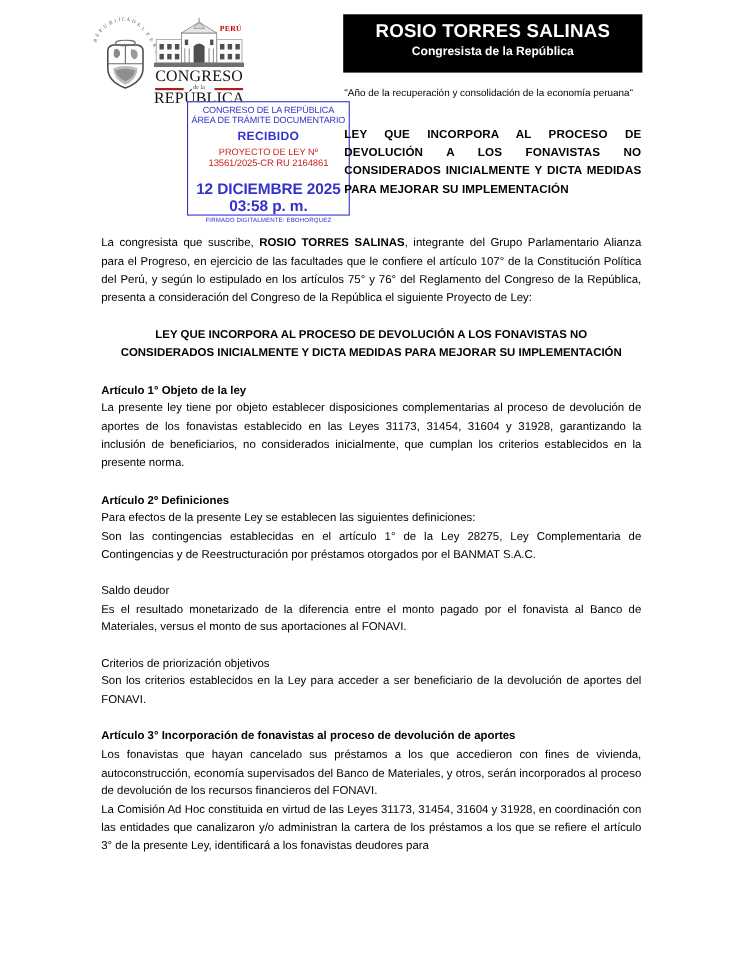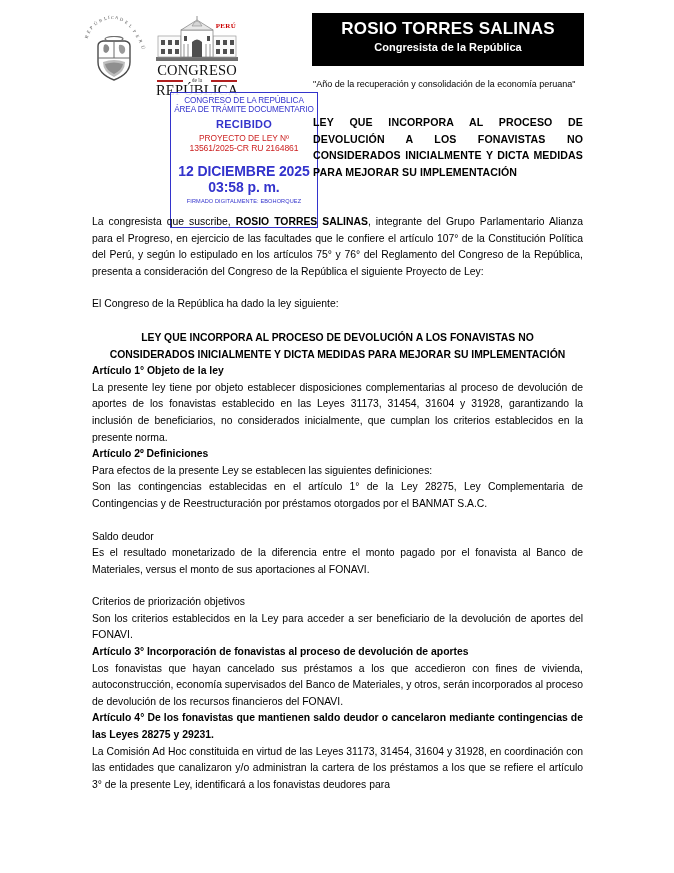--- a/index.html
+++ b/index.html
@@ -60,21 +60,21 @@
     position: absolute;
     left: 12px;
     top: 22px;
     width: 38px;
     height: 46px;
   }
 
   
   .congreso-logo {
     position: absolute;
-    left: 156px;
+    left: 140px;
     top: 16px;
     width: 82px;
     height: 84px;
   }
   .congreso-building {
     position: absolute;
     left: 0;
     top: 0;
     width: 82px;
     height: 45px;
@@ -165,21 +165,21 @@
     color: #000;
     white-space: nowrap;
   }
 
   
   .stamp {
     position: absolute;
     left: 170px;
     top: 92px;
     width: 148px;
-    height: 136px;
+    height: 104px;
     border: 1.5px solid #3333cc;
     box-sizing: border-box;
     background: rgba(255,255,255,0.88);
     text-align: center;
     font-family: "Liberation Sans", sans-serif;
   }
   .stamp-line1 {
     margin-top: 3px;
     font-size: 8.2px;
     color: #3333cc;
@@ -259,20 +259,21 @@
   .centered-title {
     margin-top: 17px;
     font-size: 10.4px;
     font-weight: bold;
     line-height: 16.6px;
     text-align: center;
     padding: 0 14px;
   }
 
   .article-heading {
+    margin-top: 17px;
     font-size: 10.4px;
     font-weight: bold;
     line-height: 16.6px;
     text-align: justify;
     text-align-last: left;
   }
 
   .def-term {
     margin-top: 16px;
     font-size: 10.4px;
@@ -375,38 +376,36 @@
       <div class="stamp-signature">FIRMADO DIGITALMENTE: EBOHORQUEZ</div>
     </div>
 
     <div class="header-law-title">LEY QUE INCORPORA AL PROCESO DE DEVOLUCIÓN A LOS FONAVISTAS NO CONSIDERADOS INICIALMENTE Y DICTA MEDIDAS PARA MEJORAR SU IMPLEMENTACIÓN</div>
   </div>
 
   <div class="body-col">
 
     <p class="para"><span>La congresista que suscribe, </span><strong>ROSIO TORRES SALINAS</strong><span>, integrante del Grupo Parlamentario Alianza para el Progreso, en ejercicio de las facultades que le confiere el artículo 107° de la Constitución Política del Perú, y según lo estipulado en los artículos 75° y 76° del Reglamento del Congreso de la República, presenta a consideración del Congreso de la República el siguiente Proyecto de Ley:</span></p>
 
-    <p class="para spaced">El Congreso de la República ha dado la ley siguiente:</p>
 
     <div class="centered-title">LEY QUE INCORPORA AL PROCESO DE DEVOLUCIÓN A LOS FONAVISTAS NO CONSIDERADOS INICIALMENTE Y DICTA MEDIDAS PARA MEJORAR SU IMPLEMENTACIÓN</div>
 
     <div class="article-heading">Artículo 1° Objeto de la ley</div>
     <p class="para tight">La presente ley tiene por objeto establecer disposiciones complementarias al proceso de devolución de aportes de los fonavistas establecido en las Leyes 31173, 31454, 31604 y 31928, garantizando la inclusión de beneficiarios, no considerados inicialmente, que cumplan los criterios establecidos en la presente norma.</p>
 
     <div class="article-heading">Artículo 2º Definiciones</div>
     <p class="para tight">Para efectos de la presente Ley se establecen las siguientes definiciones:</p>
 
     <p class="para tight">Son las contingencias establecidas en el artículo 1° de la Ley 28275, Ley Complementaria de Contingencias y de Reestructuración por préstamos otorgados por el BANMAT S.A.C.</p>
 
     <div class="def-term">Saldo deudor</div>
     <p class="para tight">Es el resultado monetarizado de la diferencia entre el monto pagado por el fonavista al Banco de Materiales, versus el monto de sus aportaciones al FONAVI.</p>
 
     <div class="def-term">Criterios de priorización objetivos</div>
     <p class="para tight">Son los criterios establecidos en la Ley para acceder a ser beneficiario de la devolución de aportes del FONAVI.</p>
 
     <div class="article-heading">Artículo 3° Incorporación de fonavistas al proceso de devolución de aportes</div>
     <p class="para tight">Los fonavistas que hayan cancelado sus préstamos a los que accedieron con fines de vivienda, autoconstrucción, economía supervisados del Banco de Materiales, y otros, serán incorporados al proceso de devolución de los recursos financieros del FONAVI.</p>
 
-    <div class="article-heading">Artículo 4° De los fonavistas que mantienen saldo deudor o cancelaron mediante contingencias de las Leyes 28275 y 29231.</div>
     <p class="para tight">La Comisión Ad Hoc constituida en virtud de las Leyes 31173, 31454, 31604 y 31928, en coordinación con las entidades que canalizaron y/o administran la cartera de los préstamos a los que se refiere el artículo 3° de la presente Ley, identificará a los fonavistas deudores para</p>
 
   </div>
 </div>
 
 </body></html>

